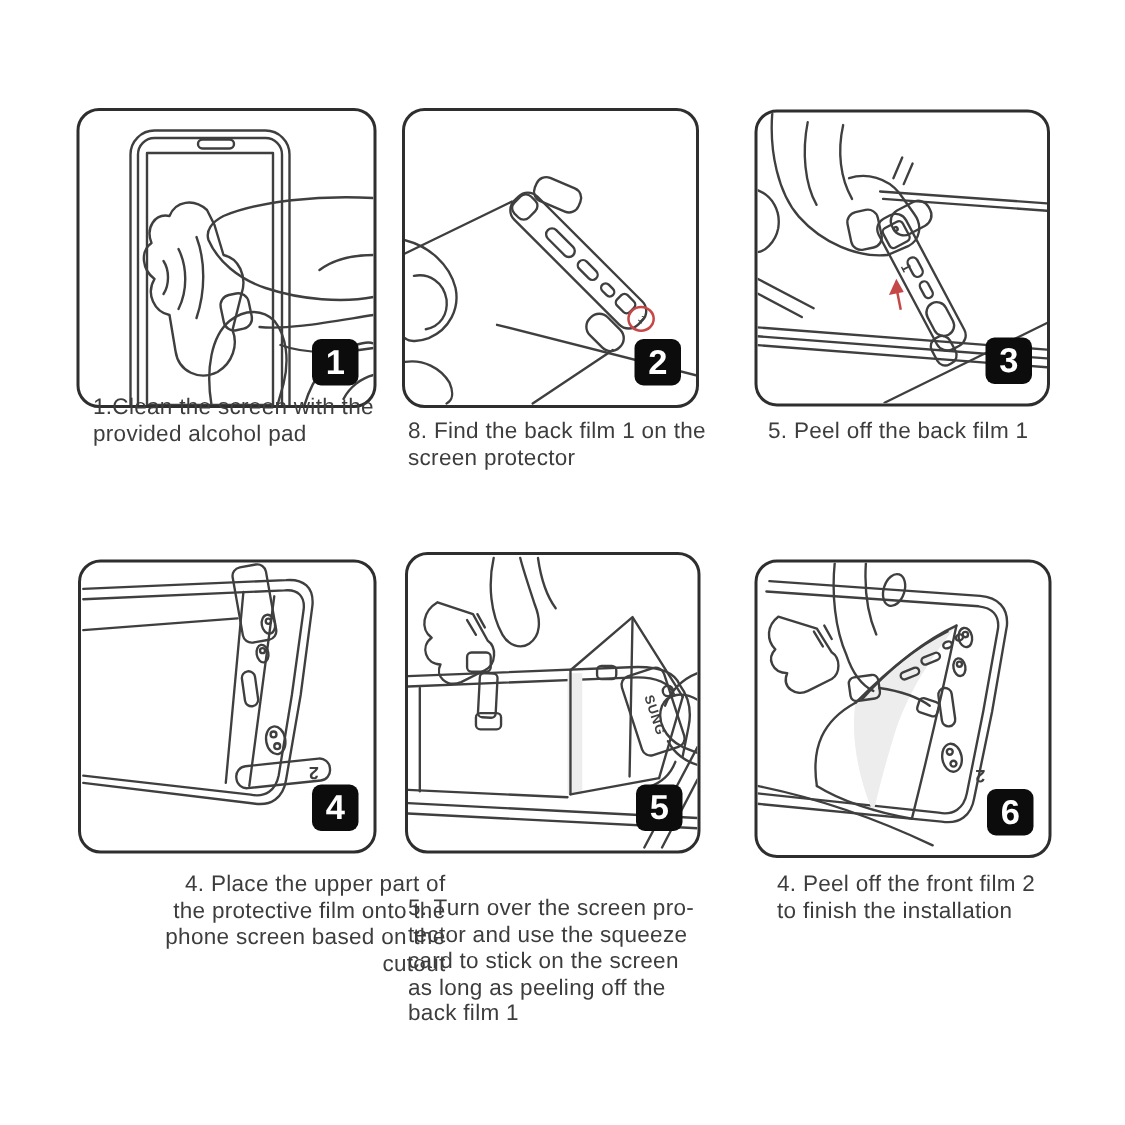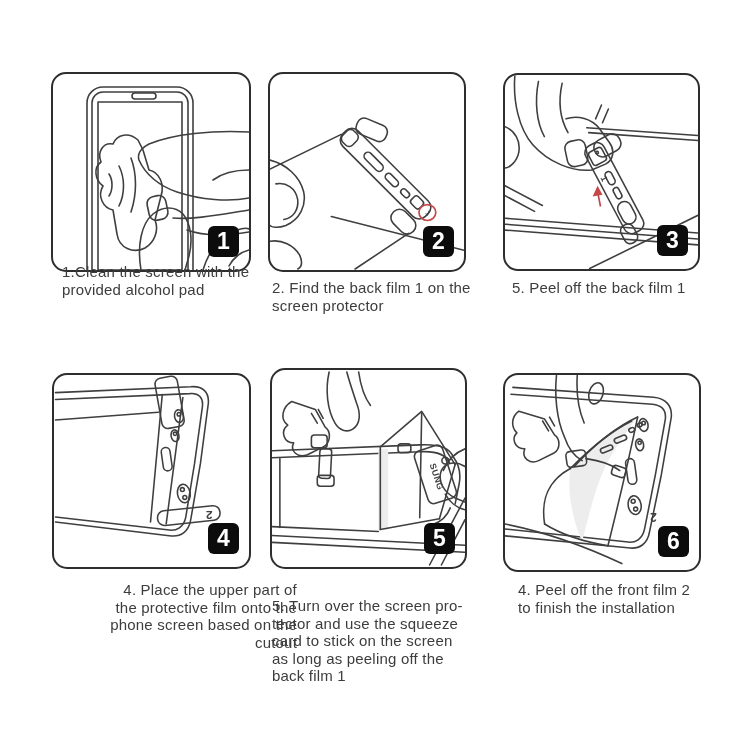--- a/index.html
+++ b/index.html
@@ -250,21 +250,21 @@
         <path d="M82,84 C96,86 108,90 116,96"></path>
         <rect x="108" y="92" width="14" height="10" rx="3" transform="rotate(18 115 97)"></rect>
       </g>
       <text class="txt" font-size="12" text-anchor="middle" transform="translate(150,139) rotate(180)">2</text>
     </svg>
     <div class="badge">6</div>
   </div>
 
   <div class="caption" id="c1">1.Clean the screen with the
 provided alcohol pad</div>
-  <div class="caption" id="c2">2. Find the back film 1 on the
+  <div class="caption" id="c2">8. Find the back film 1 on the
 screen protector</div>
   <div class="caption" id="c3">5. Peel off the back film 1</div>
   <div class="caption" id="c4">4. Place the upper part of
 the protective film onto the
 phone screen based on the
 cutout</div>
   <div class="caption" id="c5">5. Turn over the screen pro-
 tector and use the squeeze
 card to stick on the screen
 as long as peeling off the

